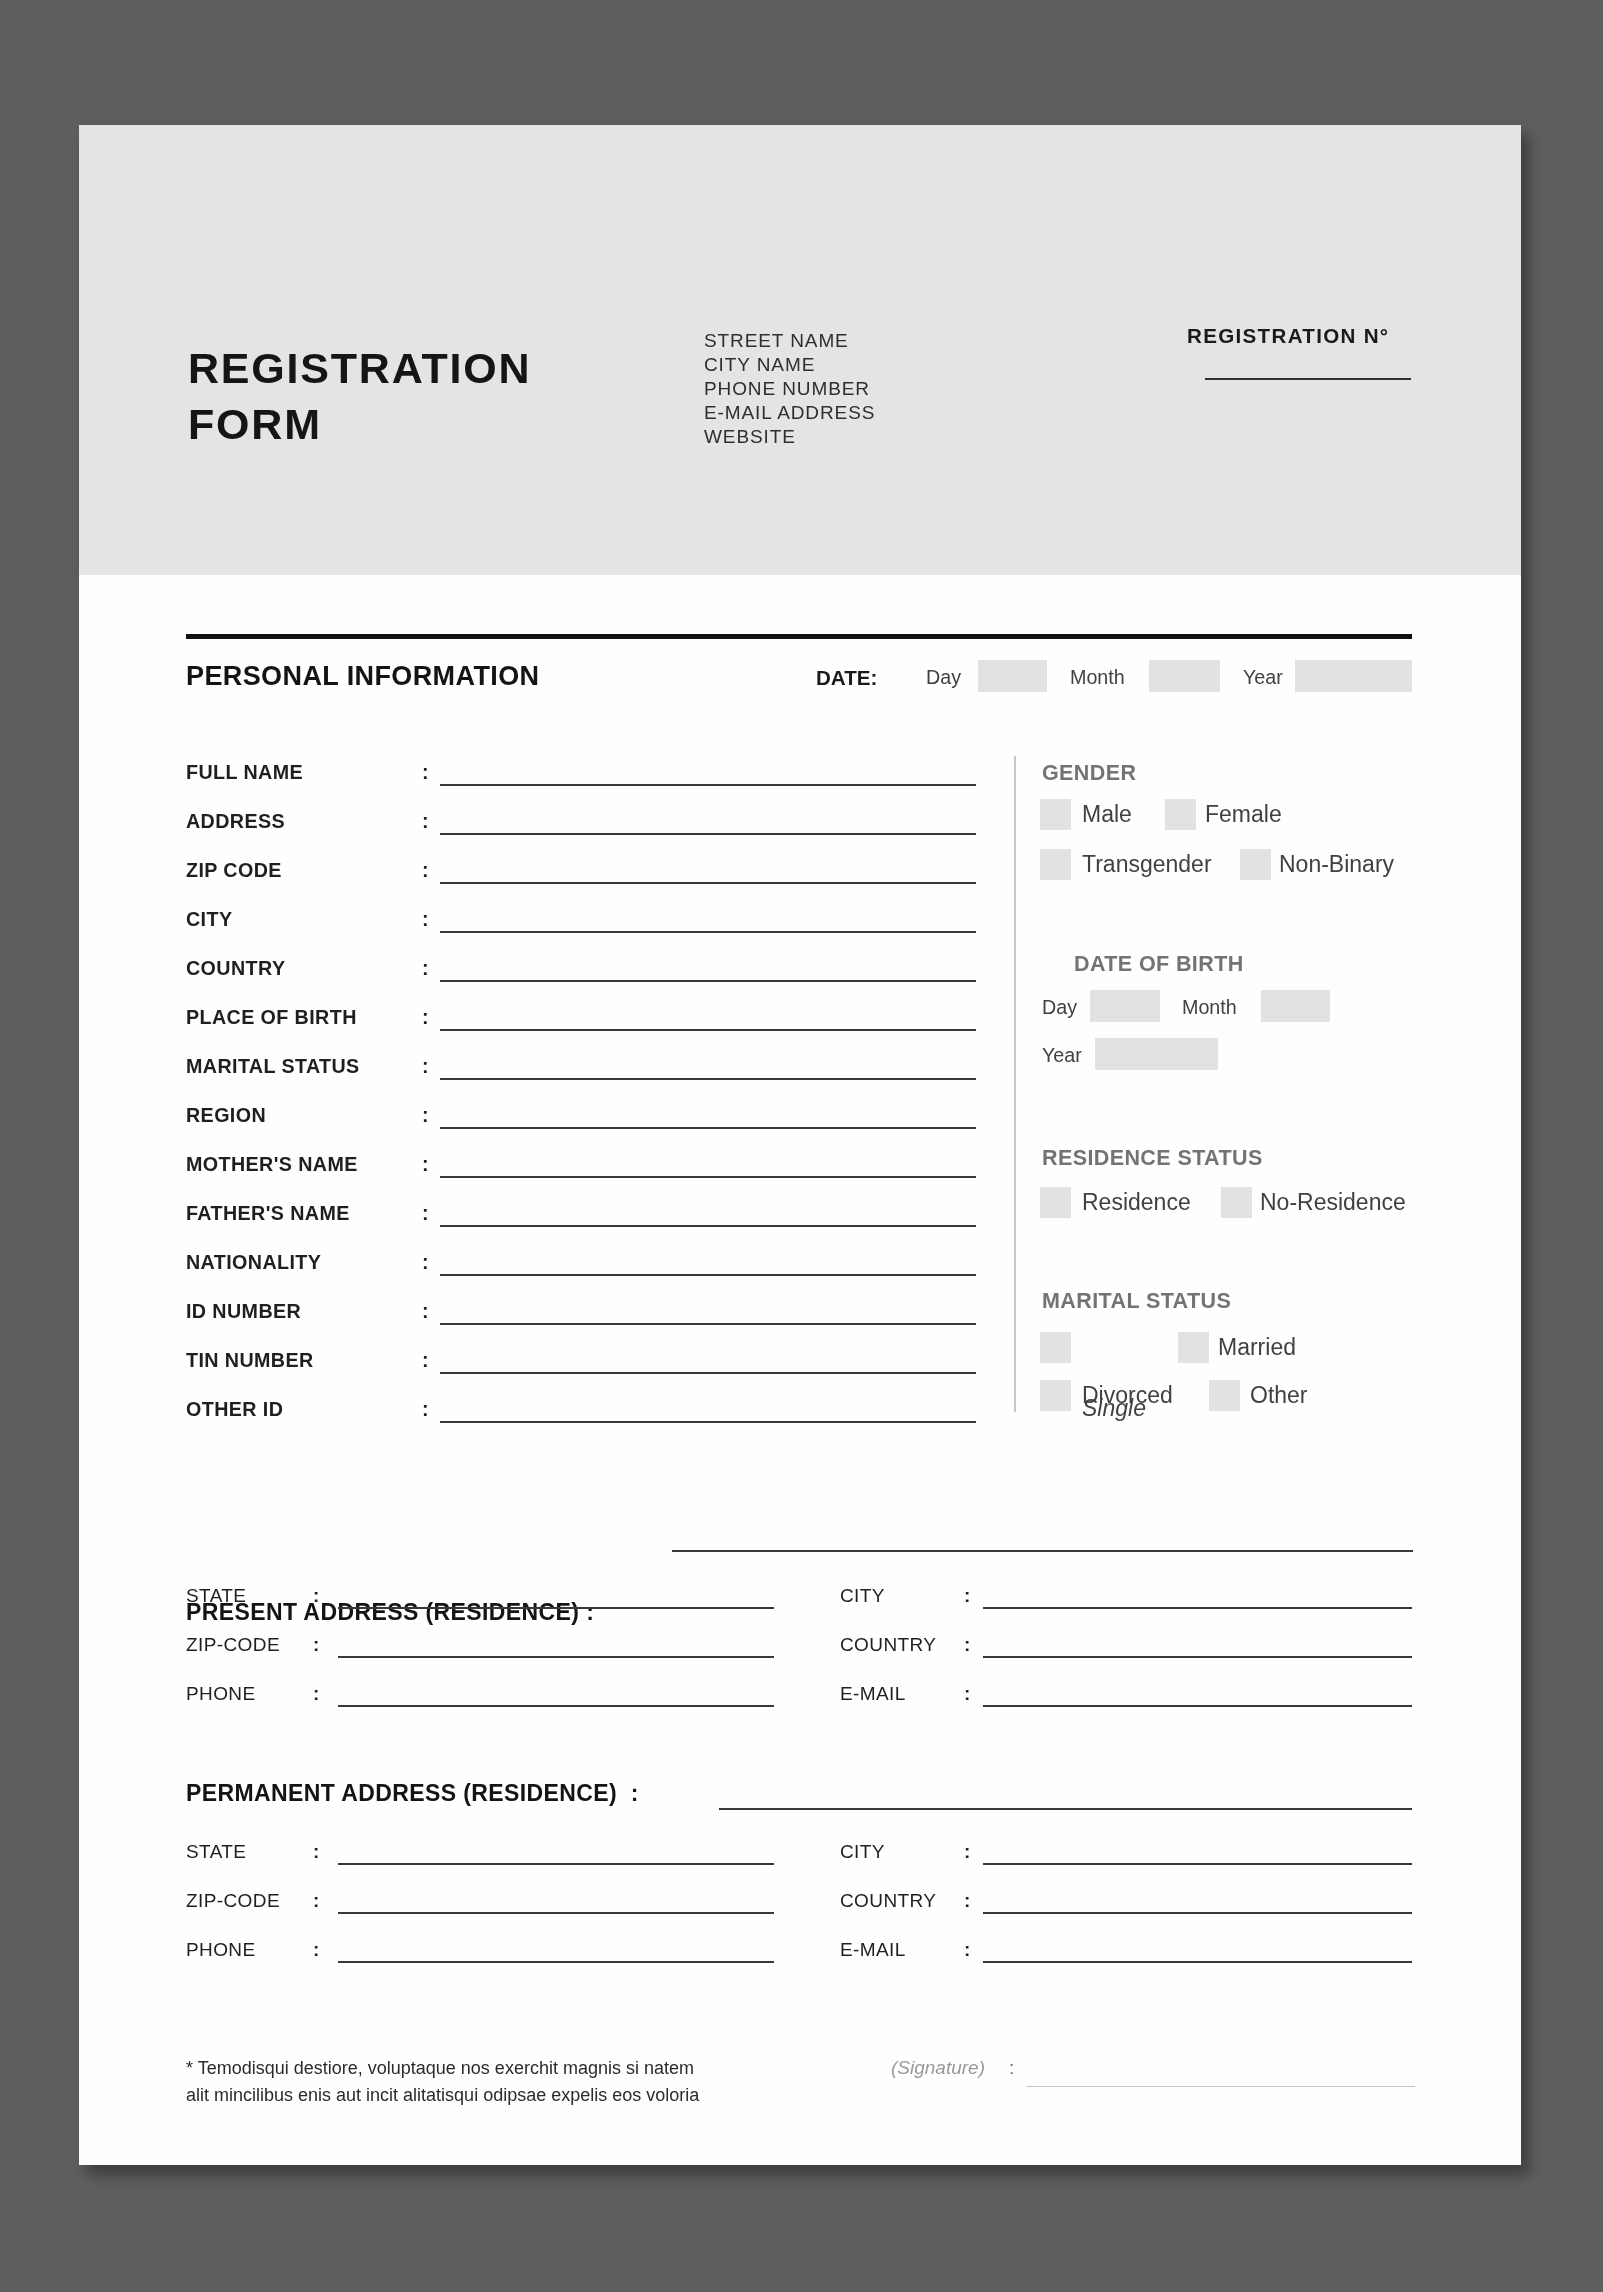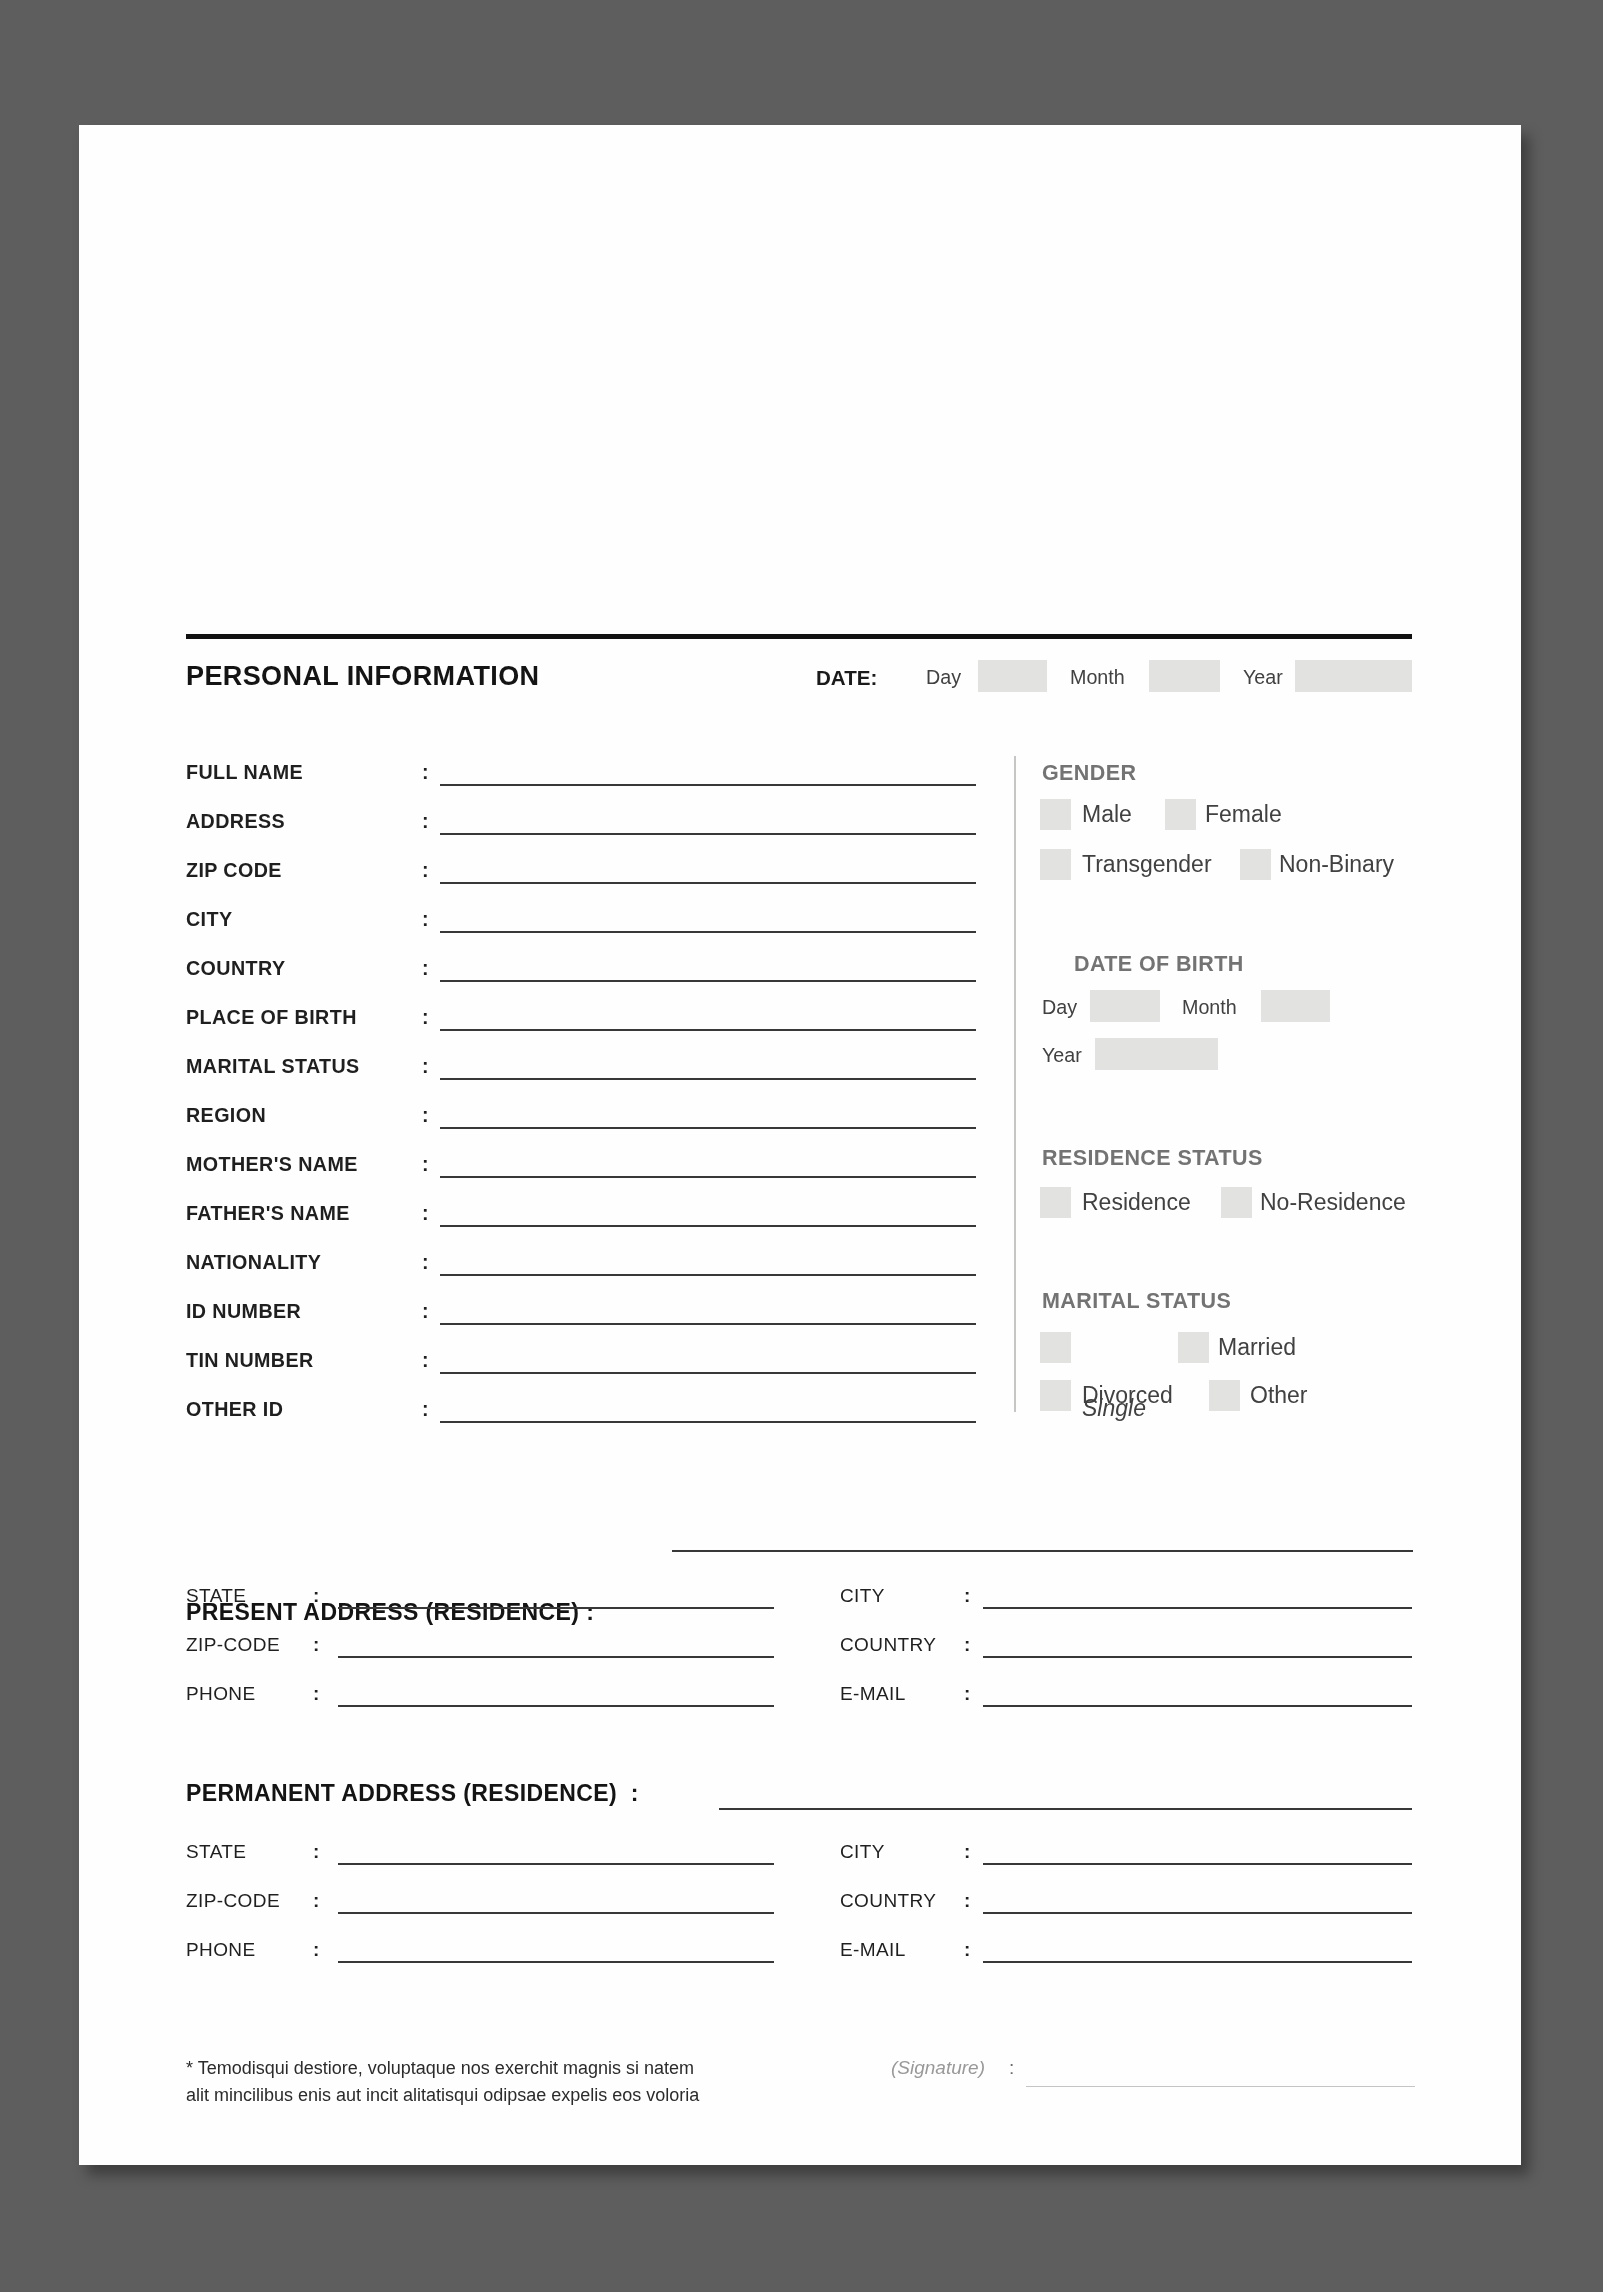--- a/index.html
+++ b/index.html
@@ -94,20 +94,35 @@
     font-size:19px;font-style:italic;color:#999999;white-space:nowrap;
   }
   .sig-colon{position:absolute;left:930px;top:1932px;font-size:19px;color:#6b6b6b;}
   .sig-line{position:absolute;left:947px;top:1961px;width:389px;height:0.9px;background:#c4c4c4;}
 </style>
 </head>
 <body>
 
 <div class="page">
 
+  <div class="header-band">
+    <div class="form-title">
+      <div>REGISTRATION</div>
+      <div>FORM</div>
+    </div>
+    <div class="contact-block">
+      <div>STREET NAME</div>
+      <div>CITY NAME</div>
+      <div>PHONE NUMBER</div>
+      <div>E-MAIL ADDRESS</div>
+      <div>WEBSITE</div>
+    </div>
+    <div class="reg-no-label">REGISTRATION N°</div>
+    <div class="reg-no-line"></div>
+  </div>
 
   <div class="top-rule"></div>
   <div class="section-title">PERSONAL INFORMATION</div>
   <div class="date-label">DATE:</div>
   <span class="small-label" style="left:847px;top:541px;">Day</span>
   <div class="fill-box" style="left:899px;top:535px;width:69px;"></div>
   <span class="small-label" style="left:991px;top:541px;">Month</span>
   <div class="fill-box" style="left:1070px;top:535px;width:71px;"></div>
   <span class="small-label" style="left:1164px;top:541px;">Year</span>
   <div class="fill-box" style="left:1216px;top:535px;width:117px;"></div>

